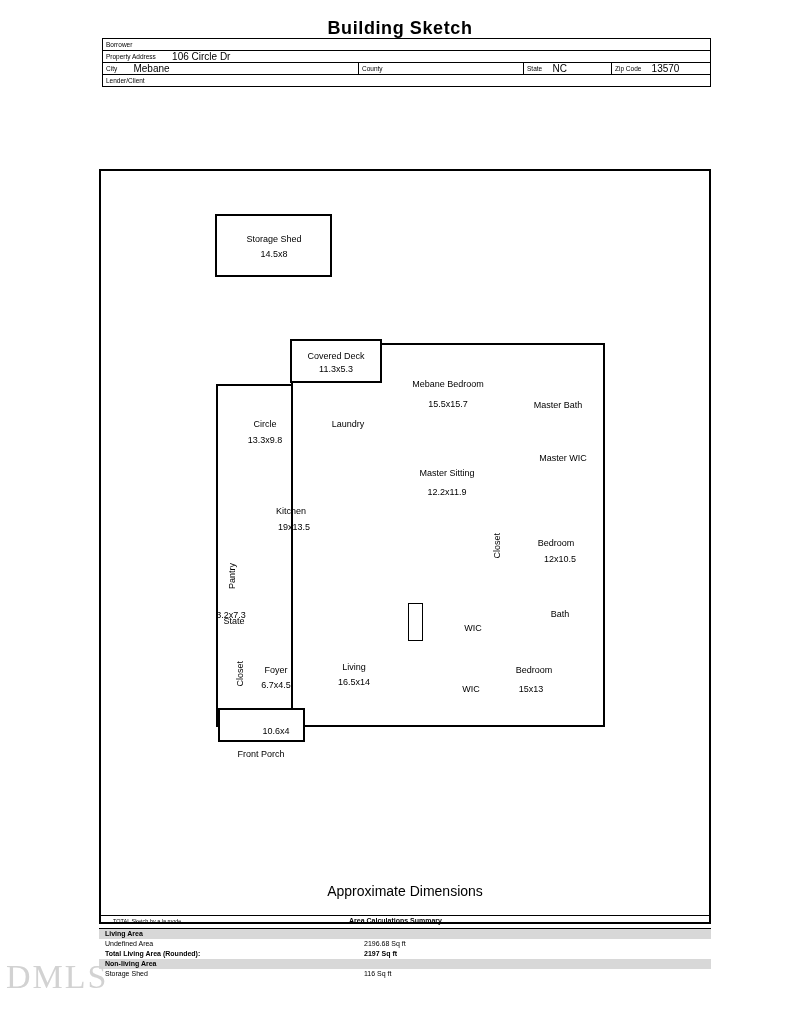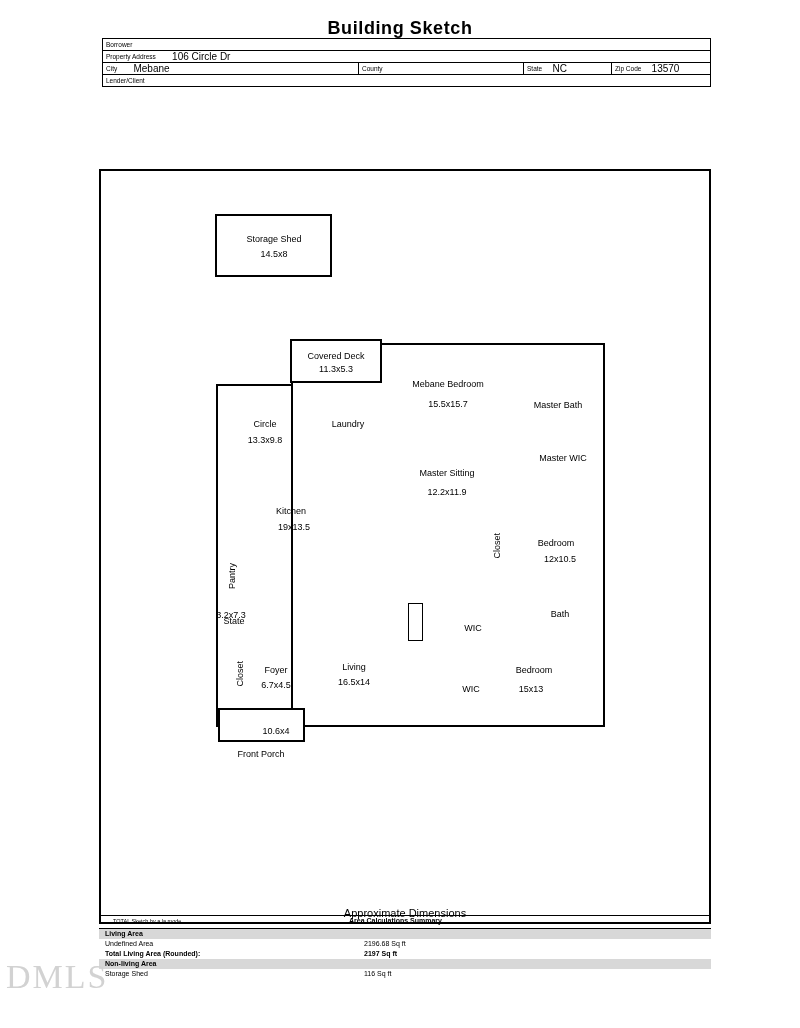--- a/index.html
+++ b/index.html
@@ -96,22 +96,22 @@
     text-align: center;
   }
   .centered {
     transform: translateX(-50%);
   }
 
   .approx {
     position: absolute;
     left: 50%;
     transform: translateX(-50%);
-    top: 736px;
-    font-size: 11px;
+    top: 712px;
+    font-size: 14px;
     white-space: nowrap;
   }
 
   
   .sketch-footer-line {
     position: absolute;
     left: 0;
     top: 744px;
     width: 100%;
     border-top: 1px solid #000;

